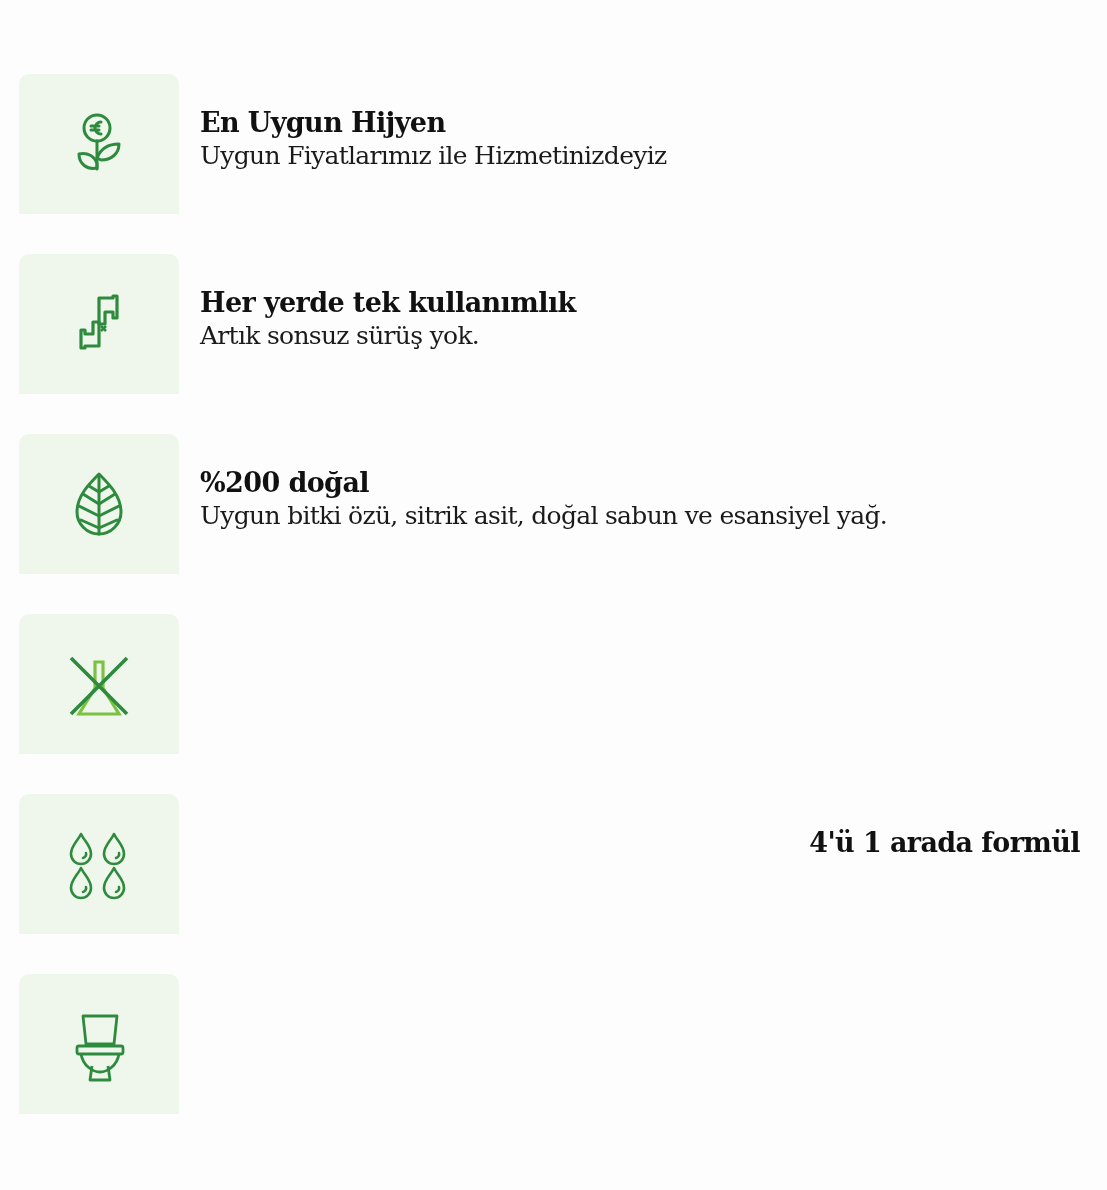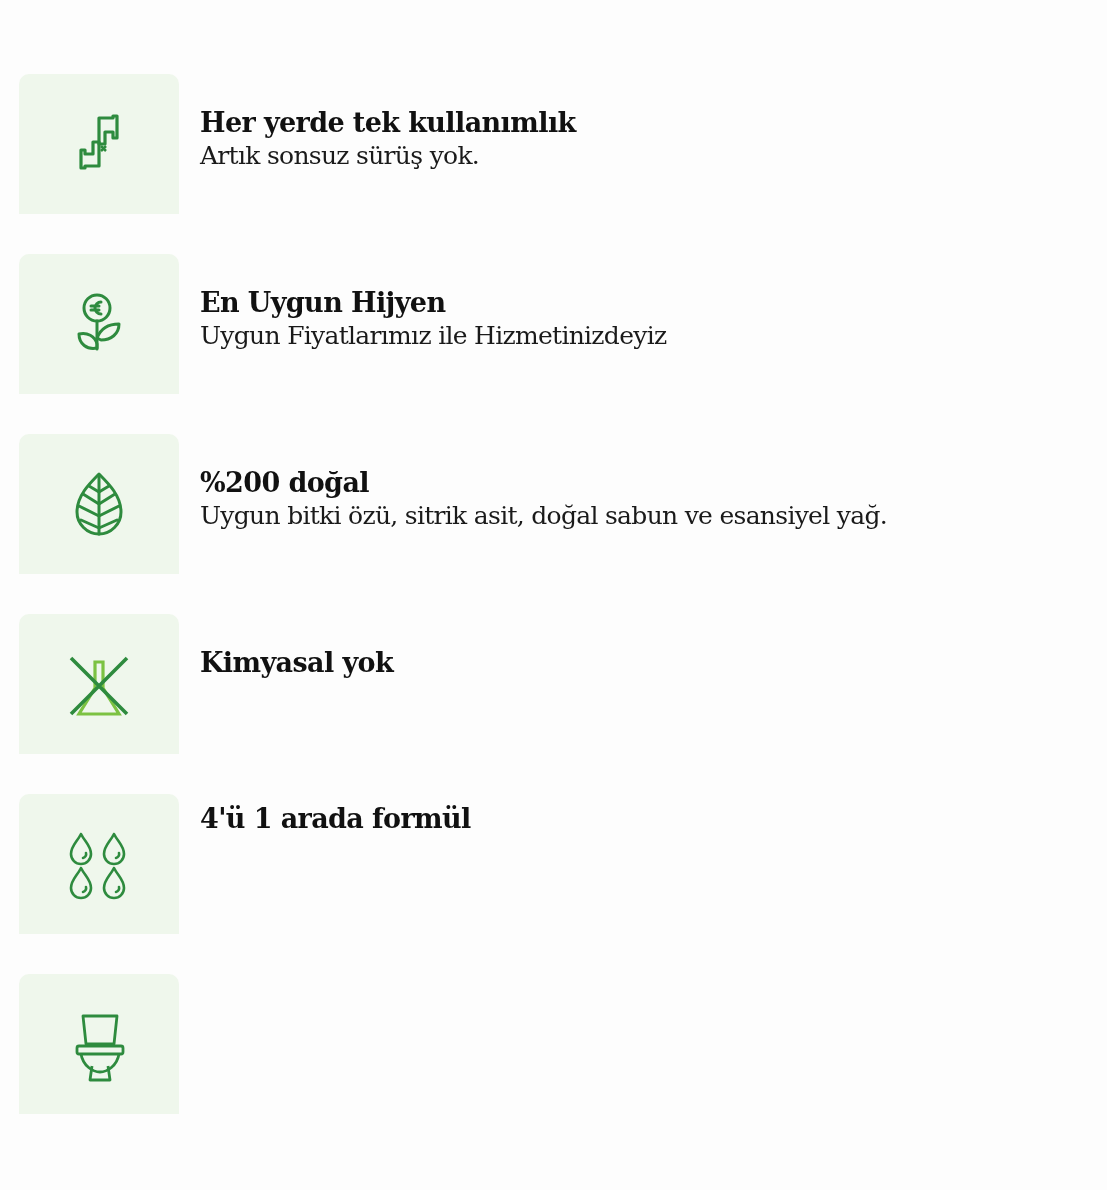--- a/index.html
+++ b/index.html
@@ -25,54 +25,54 @@
     .title {
       font-family: "DejaVu Serif", serif;
       font-weight: bold; font-size: 27px; line-height: 34px;
       letter-spacing: -0.6px; color: #111;
     }
     .desc {
       font-family: "DejaVu Serif", serif;
       font-size: 25px; line-height: 32px;
       letter-spacing: -0.7px; color: #1a1a1a;
     }
-    .f5 .text, .f6 .text { top: 8px; }
+    .f5 .text, .f6 .text { top: 32px; text-align: right; }
   </style>
 </head>
 <body>
 
 <div class="features">
-
-  <div class="feature f1">
-    <div class="icon-box">
-      <svg viewBox="0 0 80 80" fill="none" stroke="#2e8b3e" stroke-width="3.2" stroke-linejoin="round">
-        <path d="M40 14 h14 v-2 h4 v22 h-4 v-6 h-8 v12 h-6 z"></path>
-        <path d="M40 62 h-14 v2 h-4 v-18 h4 v4 h8 v-12 h6 v24 z"></path>
-        <path d="M42 42 l5 5 M47 42 l-5 5" stroke-width="2.5"></path>
-      </svg>
-    </div>
-    <div class="text">
-      <div class="title">Her yerde tek kullanımlık</div>
-      <div class="desc">Artık sonsuz sürüş yok.</div>
-    </div>
-  </div>
 
   <div class="feature f2">
     <div class="icon-box">
       <svg viewBox="0 0 80 80" fill="none" stroke="#2e8b3e" stroke-width="3" stroke-linecap="round" stroke-linejoin="round">
         <circle cx="38" cy="24" r="13"></circle>
         <path d="M42 18 a6 6 0 1 0 0 12 M32 22 h8 M32 26 h8"></path>
         <path d="M38 37 v28"></path>
         <path d="M38 54 c4 -10 12 -14 22 -14 c0 10 -8 16 -18 16 z"></path>
         <path d="M38 60 c-2 -8 -10 -12 -18 -10 c0 10 8 16 18 14 z"></path>
       </svg>
     </div>
     <div class="text">
       <div class="title">En Uygun Hijyen</div>
       <div class="desc">Uygun Fiyatlarımız ile Hizmetinizdeyiz</div>
+    </div>
+  </div>
+
+  <div class="feature f1">
+    <div class="icon-box">
+      <svg viewBox="0 0 80 80" fill="none" stroke="#2e8b3e" stroke-width="3.2" stroke-linejoin="round">
+        <path d="M40 14 h14 v-2 h4 v22 h-4 v-6 h-8 v12 h-6 z"></path>
+        <path d="M40 62 h-14 v2 h-4 v-18 h4 v4 h8 v-12 h6 v24 z"></path>
+        <path d="M42 42 l5 5 M47 42 l-5 5" stroke-width="2.5"></path>
+      </svg>
+    </div>
+    <div class="text">
+      <div class="title">Her yerde tek kullanımlık</div>
+      <div class="desc">Artık sonsuz sürüş yok.</div>
     </div>
   </div>
 
   <div class="feature f3">
     <div class="icon-box">
       <svg viewBox="0 0 80 80" fill="none" stroke="#2e8b3e" stroke-width="3" stroke-linecap="round" stroke-linejoin="round">
         <path d="M40 10 C30 20 18 32 18 48 C18 60 28 70 40 70 C52 70 62 60 62 48 C62 32 50 20 40 10 Z"></path>
         <path d="M40 12 V70"></path>
         <path d="M40 28 L30 22 M40 28 L50 22"></path>
         <path d="M40 40 L24 30 M40 40 L56 30"></path>
@@ -87,21 +87,20 @@
   </div>
 
   <div class="feature f4">
     <div class="icon-box">
       <svg viewBox="0 0 80 80" fill="none" stroke-width="3.2" stroke-linejoin="miter">
         <path d="M36 18 h8 v26 l16 26 h-40 l16 -26 z" stroke="#7cc242"></path>
         <path d="M12 14 L68 70 M68 14 L12 70" stroke="#2e8b3e" stroke-width="3.6"></path>
       </svg>
     </div>
     <div class="text">
-      <div class="title">Kimyasal yok</div>
     </div>
   </div>
 
   <div class="feature f5">
     <div class="icon-box">
       <svg viewBox="0 0 80 80" fill="none" stroke="#2e8b3e" stroke-width="2.6" stroke-linecap="round" stroke-linejoin="round">
         <path d="M22 10 C18 18 12 22 12 30 A10 10 0 0 0 32 30 C32 22 26 18 22 10 Z"></path>
         <path d="M27 29 a4 4 0 0 1 -3 5"></path>
         <path d="M55 10 C51 18 45 22 45 30 A10 10 0 0 0 65 30 C65 22 59 18 55 10 Z"></path>
         <path d="M60 29 a4 4 0 0 1 -3 5"></path>

